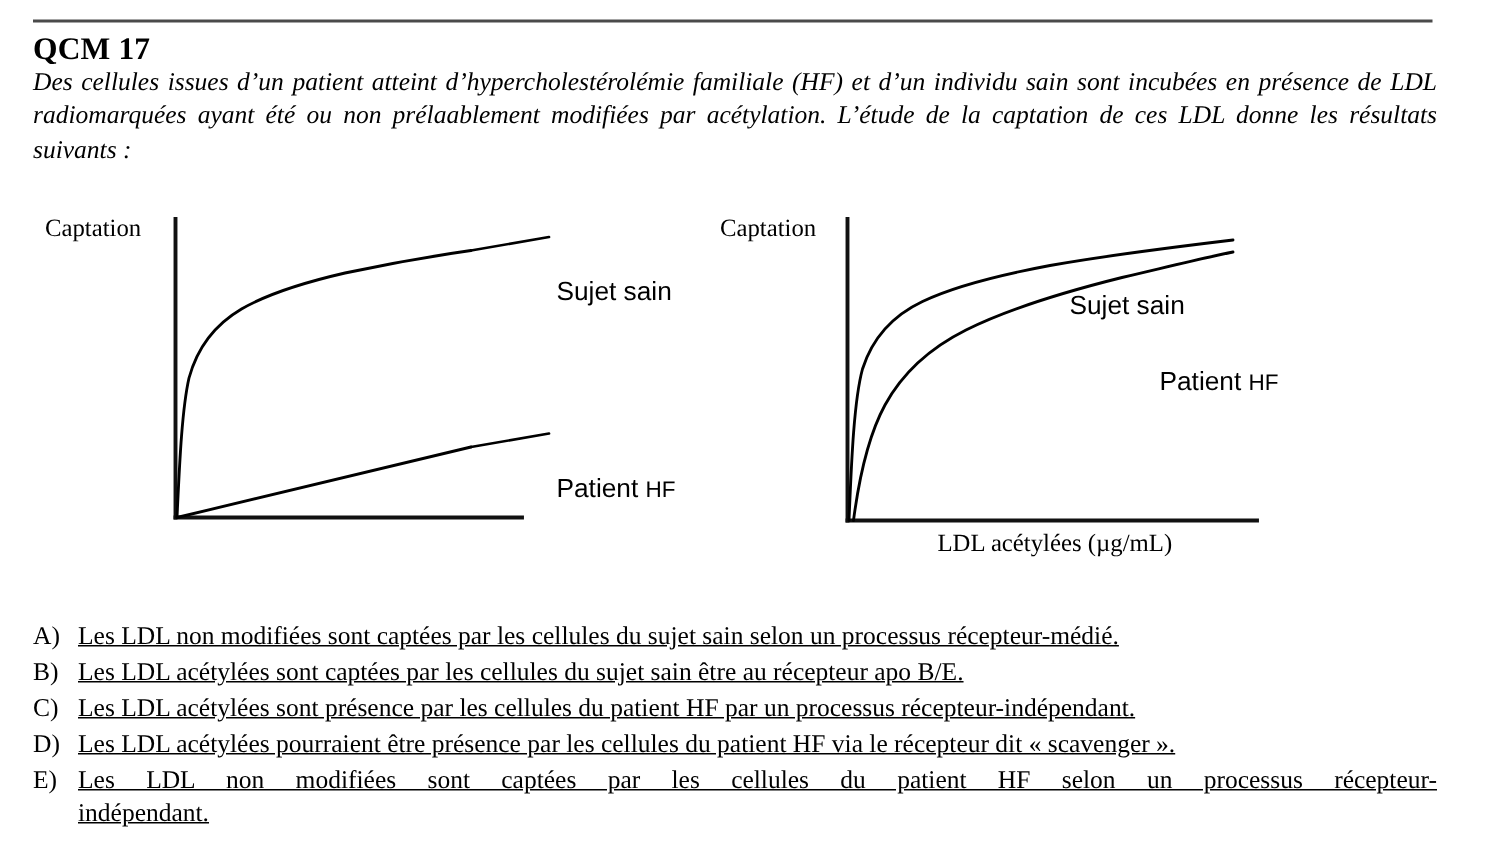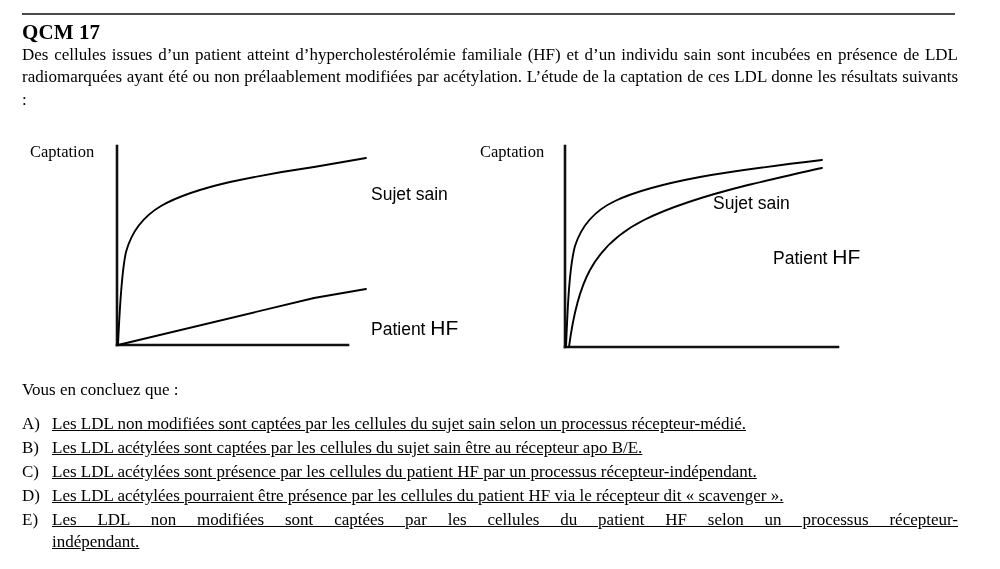--- a/index.html
+++ b/index.html
@@ -48,20 +48,21 @@
   .intro {
     position: absolute;
     left: 22px;
     top: 44px;
     width: 936px;
     font-size: 17px;
     line-height: 22.4px;
     text-align: justify;
     text-justify: inter-word;
     hyphens: none;
+    font-style: italic;
   }
 
   
   .figures {
     position: absolute;
     left: 0;
     top: 134px;
     width: 997px;
     height: 240px;
   }
@@ -110,21 +111,21 @@
 
   .series-label {
     position: absolute;
     font-family: "Liberation Sans", "DejaVu Sans", sans-serif;
     font-size: 17.5px;
     white-space: nowrap;
     line-height: 1;
     margin-top: 36px;
   }
   .series-label .hf {
-    font-size: 21px;
+    font-size: 15px;
   }
 
   
   .conclusion {
     position: absolute;
     left: 22px;
     top: 379px;
     font-size: 17px;
     line-height: 22px;
   }
@@ -209,25 +210,25 @@
         <path class="curve" d="M 101 213 C 104 190, 110 158, 122 136 C 134 114, 152 98, 176 86
                  C 204 72, 240 61, 280 51 C 310 44, 334 38, 354 34"></path>
       </svg>
 
       <div class="ylabel" style="left:12px; top:10px;">Captation</div>
 
       <div class="series-label" style="left:245px; top:25px;">Sujet sain</div>
 
       <div class="series-label" style="left:305px; top:76px;"><span>Patient <span class="hf">HF</span></span></div>
 
+      <div class="xlabel" style="left:157px; top:220px;">LDL acétylées (µg/mL)</div>
     </div>
 
   </div>
 
-  <div class="conclusion">Vous en concluez que :</div>
 
   <div class="options">
 
     <div class="option">
       <span class="option-letter">A)</span>
       <span class="option-text">Les LDL non modifiées sont captées par les cellules du sujet sain selon un processus récepteur-médié.</span>
     </div>
 
     <div class="option">
       <span class="option-letter">B)</span>

